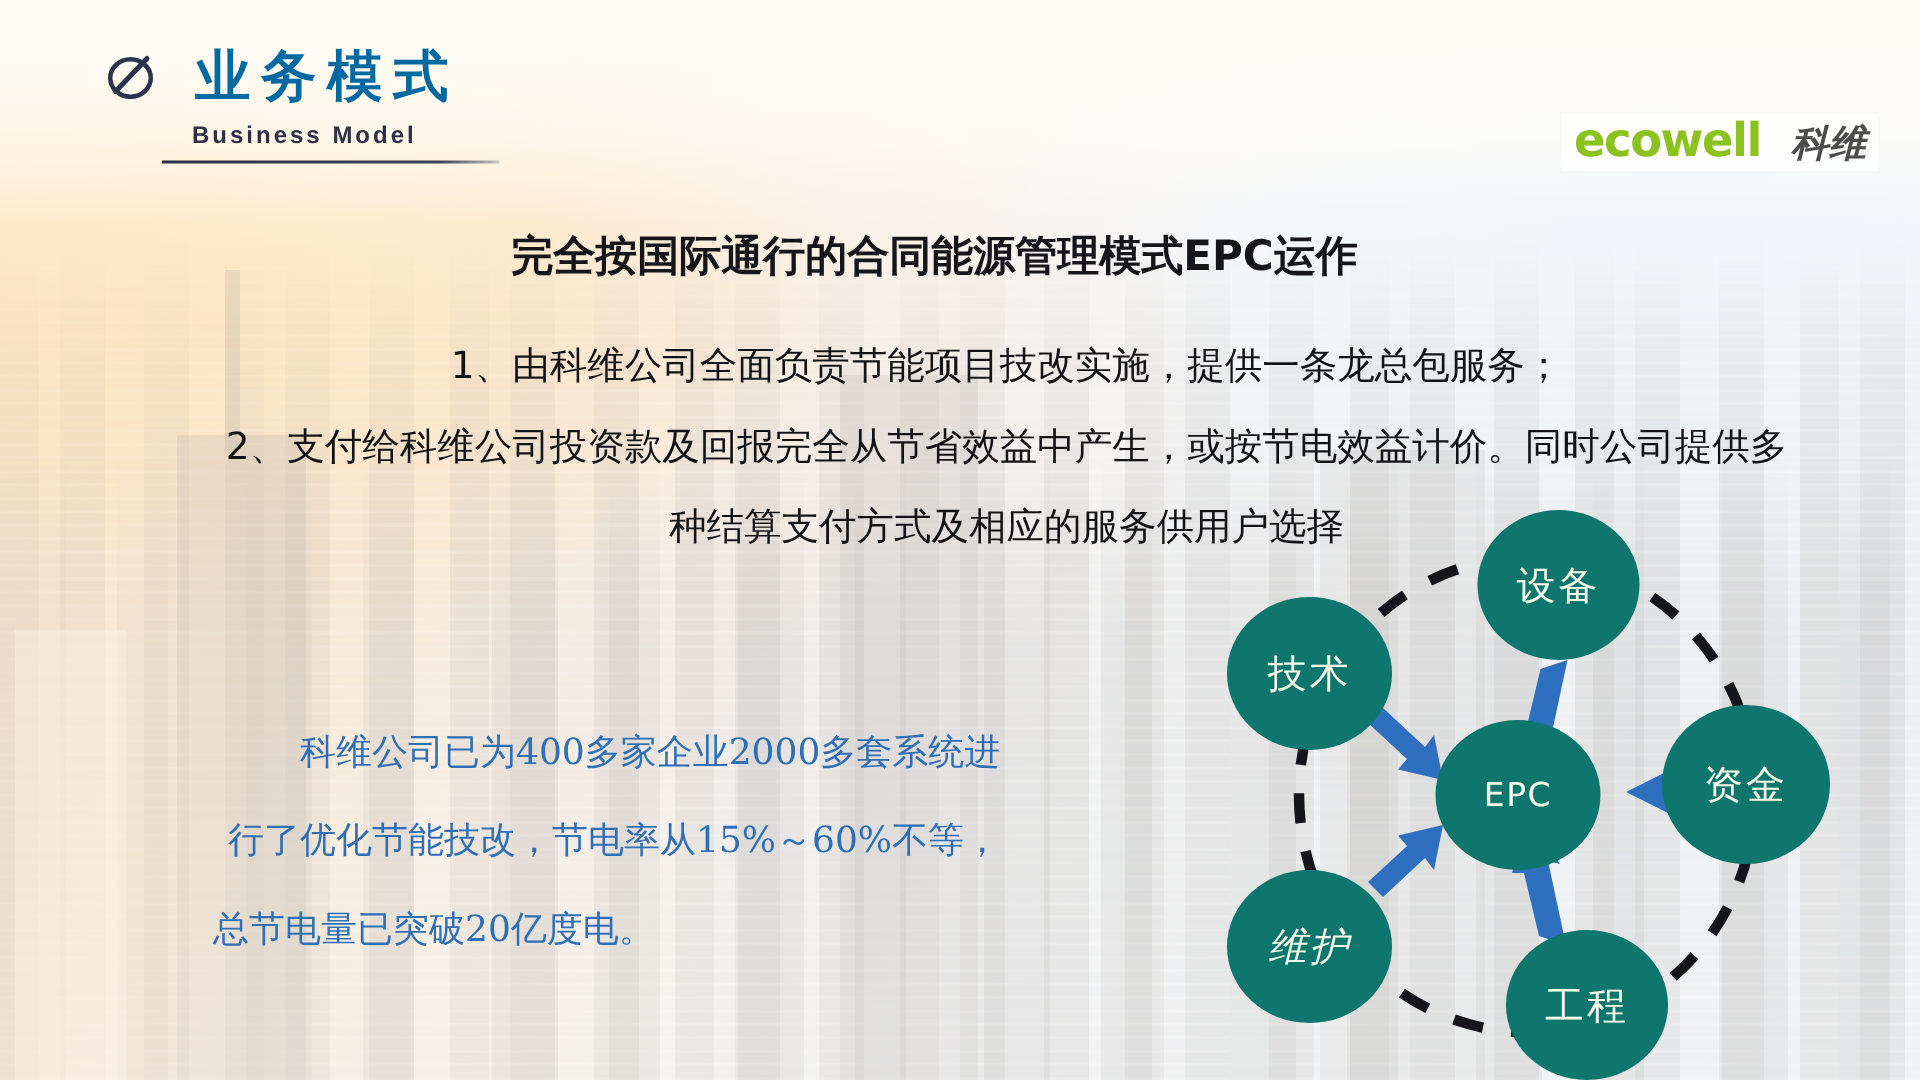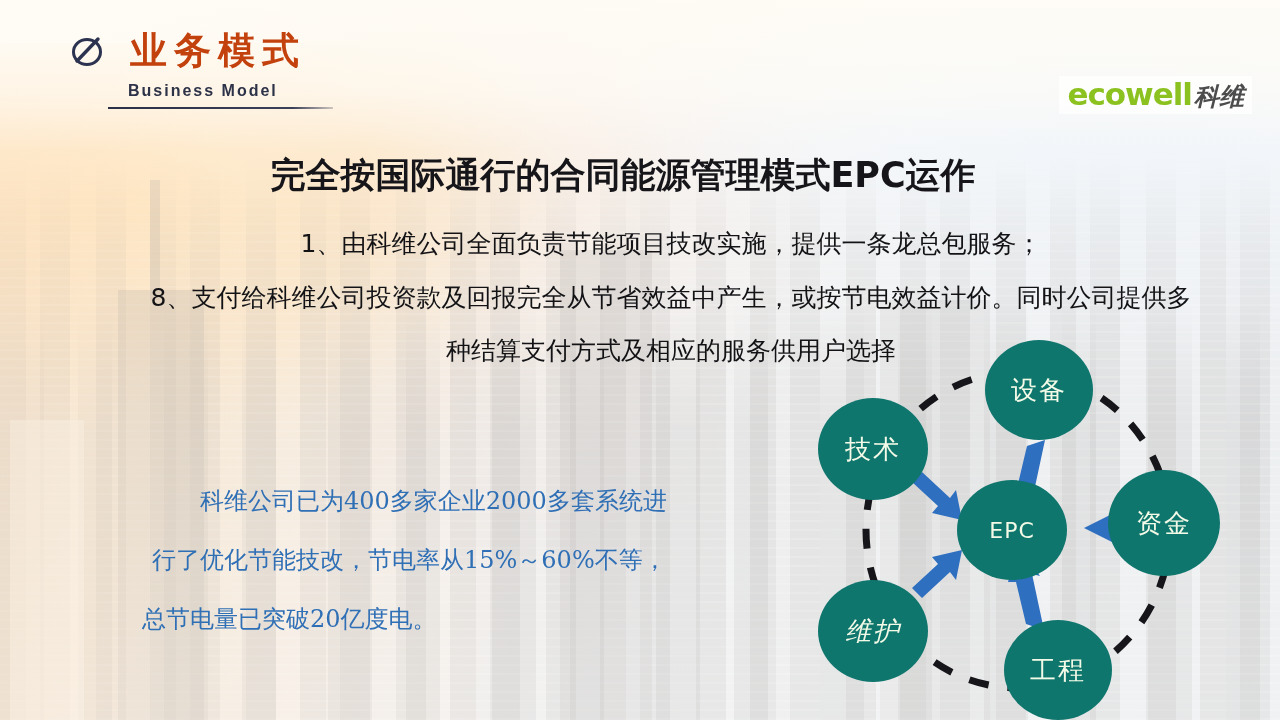--- a/index.html
+++ b/index.html
@@ -74,52 +74,52 @@
     position:absolute;left:0;top:0;right:0;height:150px;
     background:linear-gradient(180deg, rgba(255,252,245,.92) 0%, rgba(255,252,246,.55) 62%, rgba(255,255,255,0) 100%);
   }
 
   
   .header{position:absolute;left:68px;top:30px;width:420px;}
   .hdr-row{display:flex;align-items:center;gap:22px;}
   .no-icon{width:40px;height:40px;flex:0 0 40px;position:relative;}
   .no-icon svg{display:block;}
   .hdr-title{
-    font-size:37px;font-weight:bold;color:#c2410c;letter-spacing:7px;
+    font-size:37px;font-weight:bold;color:#0369a1;letter-spacing:7px;
     line-height:1;white-space:nowrap;
     font-family:"DejaVu Sans","Liberation Sans",sans-serif;
   }
   .hdr-sub{
     margin-top:12px;text-align:left;width:262px;margin-left:60px;
     font-size:16px;font-weight:bold;letter-spacing:2px;color:#2c3247;
   }
   .hdr-rule{
     margin-top:7px;margin-left:40px;width:225px;height:2px;
     background:linear-gradient(90deg,#2b3046 0%, #3a4057 82%, rgba(58,64,87,.25) 100%);
   }
 
   
   .logo{
     position:absolute;right:28px;top:76px;
     background:rgba(255,255,255,.72);
-    padding:3px 8px 4px;display:flex;align-items:flex-end;gap:2px;
+    padding:3px 8px 4px;display:flex;align-items:flex-end;gap:20px;
   }
   .logo-main{
     font-size:31px;font-weight:bold;color:#8cc220;line-height:1;
     letter-spacing:-1px;font-family:"DejaVu Sans","Liberation Sans",sans-serif;
   }
   .logo-cn{
     font-size:25px;font-weight:bold;color:#4c4c4c;line-height:1;
     letter-spacing:0px;padding-bottom:1px;font-style:italic;
   }
 
   
   .main-title{
     position:absolute;left:0;right:0;top:152px;text-align:center;
-    font-size:35px;font-weight:bold;color:#16161a;letter-spacing:0px;
+    font-size:28px;font-weight:bold;color:#16161a;letter-spacing:0px;
     font-family:"DejaVu Sans","Liberation Sans",sans-serif;
     padding-right:34px;
   }
 
   
   .bullets{position:absolute;left:102px;top:228px;right:40px;text-align:center;}
   .bullet{
     font-size:25px;color:#131316;line-height:1.26;margin-bottom:22px;
     font-family:"DejaVu Sans","Liberation Sans",sans-serif;
   }
@@ -185,21 +185,21 @@
 
   <div class="logo">
     <div class="logo-main">ecowell</div>
     <div class="logo-cn">科维</div>
   </div>
 
   <div class="main-title">完全按国际通行的合同能源管理模式EPC运作</div>
 
   <div class="bullets">
     <div class="bullet">1、由科维公司全面负责节能项目技改实施，提供一条龙总包服务；</div>
-    <div class="bullet">8、支付给科维公司投资款及回报完全从节省效益中产生，或按节电效益计价。同时公司提供多</div>
+    <div class="bullet">2、支付给科维公司投资款及回报完全从节省效益中产生，或按节电效益计价。同时公司提供多</div>
     <div class="bullet cont">种结算支付方式及相应的服务供用户选择</div>
   </div>
 
   <div class="blue-block">
     <div>科维公司已为400多家企业2000多套系统进</div>
     <div>行了优化节能技改，节电率从15%～60%不等，</div>
     <div>总节电量已突破20亿度电。</div>
   </div>
 
   <div class="diagram">

